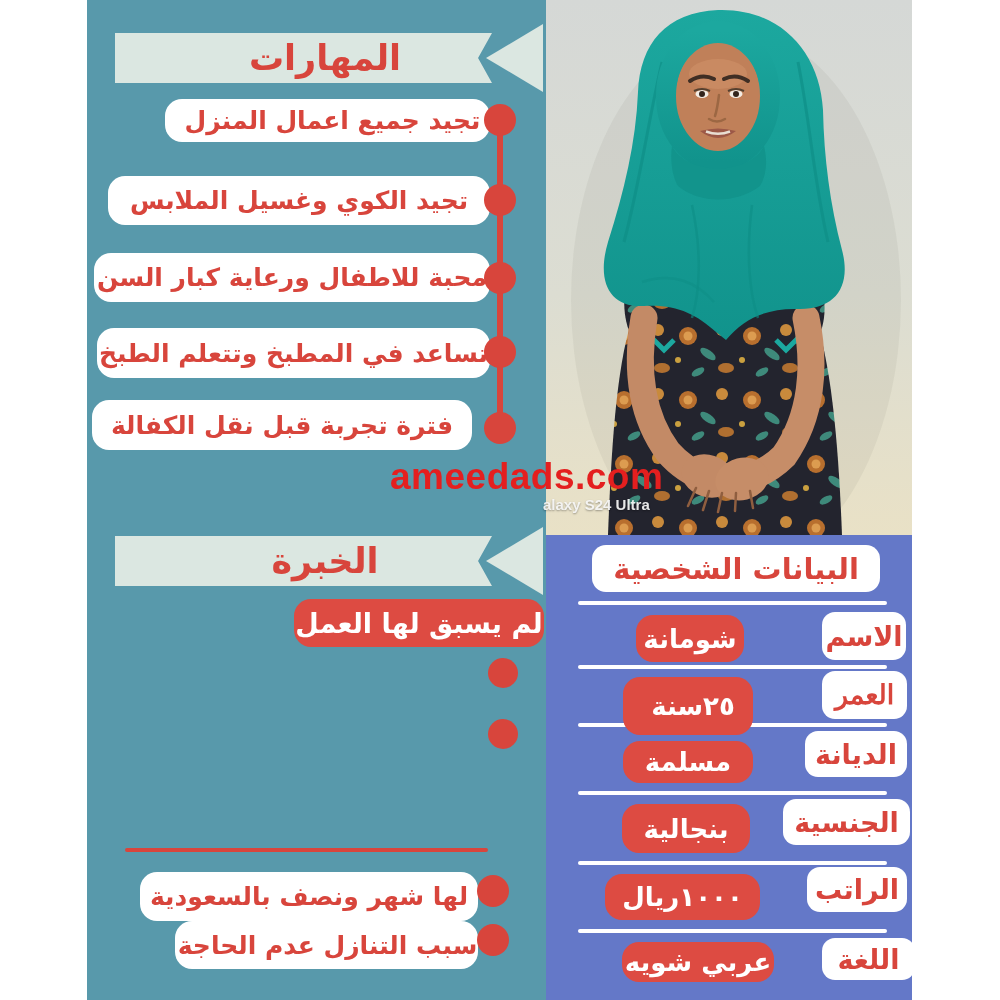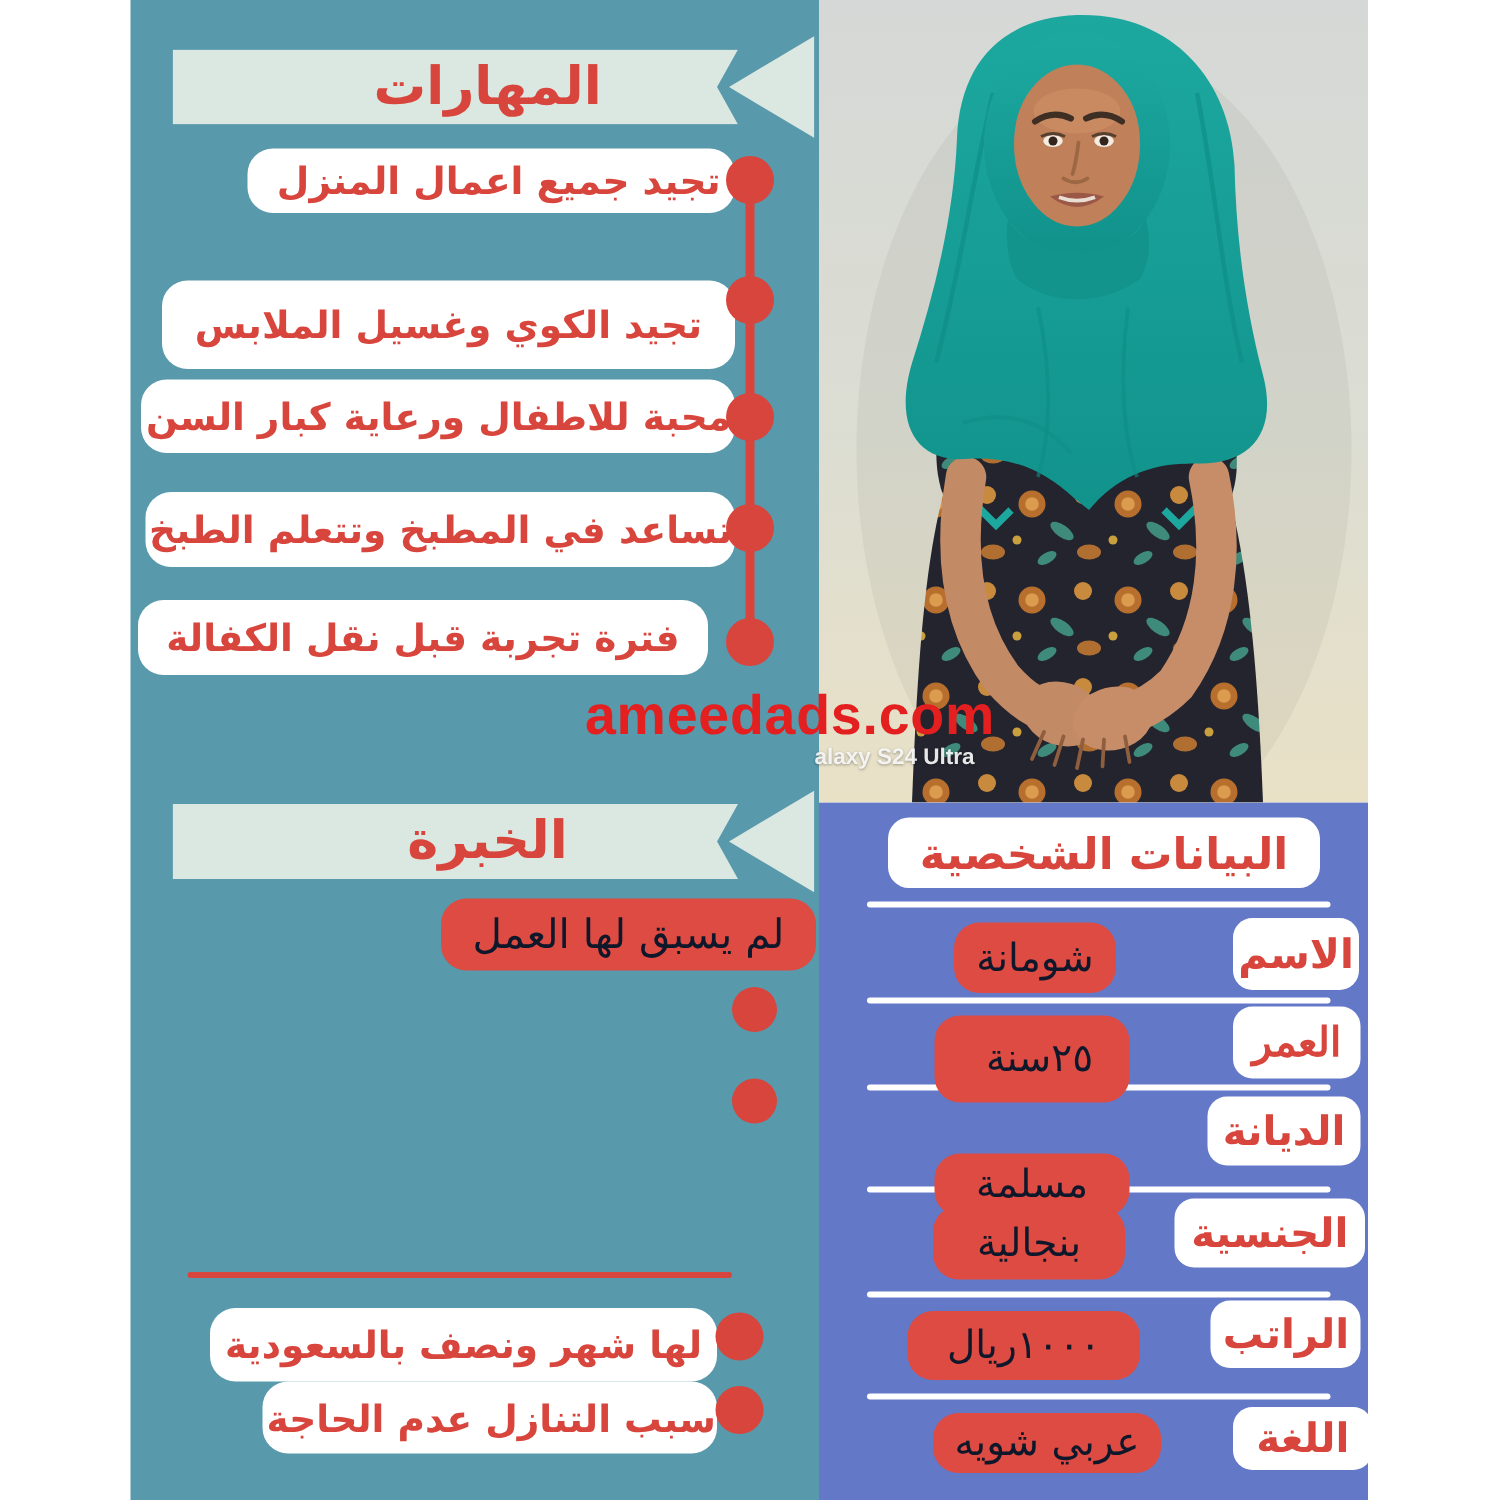--- a/index.html
+++ b/index.html
@@ -25,21 +25,21 @@
   }
   .pill-white {
     background:#ffffff; border-radius:17px;
     display:flex; align-items:center; justify-content:center;
     color:var(--accent-red,#D8453C); font-weight:bold;
     white-space:nowrap; overflow:hidden; padding:0 10px;
   }
   .pill-red {
     background:var(--pill-red,#DD4B42); border-radius:17px;
     display:flex; align-items:center; justify-content:center;
-    color:#0f172a; font-weight:normal;
+    color:#ffffff; font-weight:bold;
     white-space:nowrap; overflow:hidden; padding:0 10px;
   }
   .skill { font-size:25px; }
   .dot { border-radius:50%; background:var(--accent-red,#D8453C); }
   .vline { width:6px; background:var(--accent-red,#D8453C); border-radius:3px; }
   .hline-red { height:4px; background:var(--accent-red,#D8453C); border-radius:2px; }
   .hline-white { height:4px; background:#ffffff; border-radius:2px; }
   .site-mark {
     color:var(--watermark-red,#E41F1F);
     font-family:"Liberation Sans", sans-serif;
@@ -123,21 +123,21 @@
   <path d="M 154 131 Q 172 126 190 131 Q 172 145 154 131 Z" fill="#9c5847"></path>
   <path d="M 160 131.5 Q 172 136 184 131.5" stroke="#e8ded3" stroke-width="2.5" fill="none"></path>
 </svg>
 
 <div class="abs banner-band" style="left:115px; top:33px; width:377px; height:50px;" dir="rtl">المهارات</div>
 <div class="abs banner-arrow" style="left:486px; top:24px; width:57px; height:68px;"></div>
 
 <div class="abs vline" style="left:497px; top:120px; height:308px;"></div>
 
 <div class="abs pill-white skill" style="left:165px; top:99px;  width:325px; height:43px;padding-left:20px;" dir="rtl">تجيد جميع اعمال المنزل</div>
-<div class="abs pill-white skill" style="left:108px; top:176px; width:382px; height:59px;margin-top:11px;" dir="rtl">تجيد الكوي وغسيل الملابس</div>
+<div class="abs pill-white skill" style="left:108px; top:176px; width:382px; height:49px;" dir="rtl">تجيد الكوي وغسيل الملابس</div>
 <div class="abs pill-white skill" style="left:94px;  top:253px; width:396px; height:49px;" dir="rtl">محبة للاطفال ورعاية كبار السن</div>
 <div class="abs pill-white skill" style="left:97px;  top:328px; width:393px; height:50px;" dir="rtl">تساعد في المطبخ وتتعلم الطبخ</div>
 <div class="abs pill-white skill" style="left:92px;  top:400px; width:380px; height:50px;" dir="rtl">فترة تجربة قبل نقل الكفالة</div>
 
 <div class="abs dot" style="left:484px; top:104px; width:32px; height:32px;"></div>
 <div class="abs dot" style="left:484px; top:184px; width:32px; height:32px;"></div>
 <div class="abs dot" style="left:484px; top:262px; width:32px; height:32px;"></div>
 <div class="abs dot" style="left:484px; top:336px; width:32px; height:32px;"></div>
 <div class="abs dot" style="left:484px; top:412px; width:32px; height:32px;"></div>
 
@@ -169,21 +169,21 @@
 <div class="abs hline-white" style="left:578px; top:861px; width:309px;"></div>
 <div class="abs hline-white" style="left:578px; top:929px; width:309px;"></div>
 
 <div class="abs pill-white lbl" style="left:822px; top:612px; width:84px;  height:48px;" dir="rtl">الاسم</div>
 <div class="abs pill-red val" style="left:636px; top:615px; width:108px; height:47px;" dir="rtl">شومانة</div>
 
 <div class="abs pill-white lbl" style="left:822px; top:671px; width:85px;  height:48px;font-family:Liberation Serif, serif;" dir="rtl">العمر</div>
 <div class="abs pill-red val" style="left:623px; top:677px; width:130px; height:58px;padding-left:20px;" dir="rtl">٢٥سنة</div>
 
 <div class="abs pill-white lbl" style="left:805px; top:731px; width:102px; height:46px;" dir="rtl">الديانة</div>
-<div class="abs pill-red val" style="left:623px; top:741px; width:130px; height:42px;margin-top:28px;" dir="rtl">مسلمة</div>
+<div class="abs pill-red val" style="left:623px; top:741px; width:130px; height:42px;" dir="rtl">مسلمة</div>
 
 <div class="abs pill-white lbl" style="left:783px; top:799px; width:127px; height:46px;" dir="rtl">الجنسية</div>
 <div class="abs pill-red val" style="left:622px; top:804px; width:128px; height:49px;" dir="rtl">بنجالية</div>
 
 <div class="abs pill-white lbl" style="left:807px; top:867px; width:100px; height:45px;" dir="rtl">الراتب</div>
 <div class="abs pill-red val" style="left:605px; top:874px; width:155px; height:46px;" dir="rtl">١٠٠٠ريال</div>
 
 <div class="abs pill-white lbl" style="left:822px; top:938px; width:93px;  height:42px;" dir="rtl">اللغة</div>
 <div class="abs pill-red val" style="left:622px; top:942px; width:152px; height:40px;" dir="rtl">عربي شويه</div>
 

